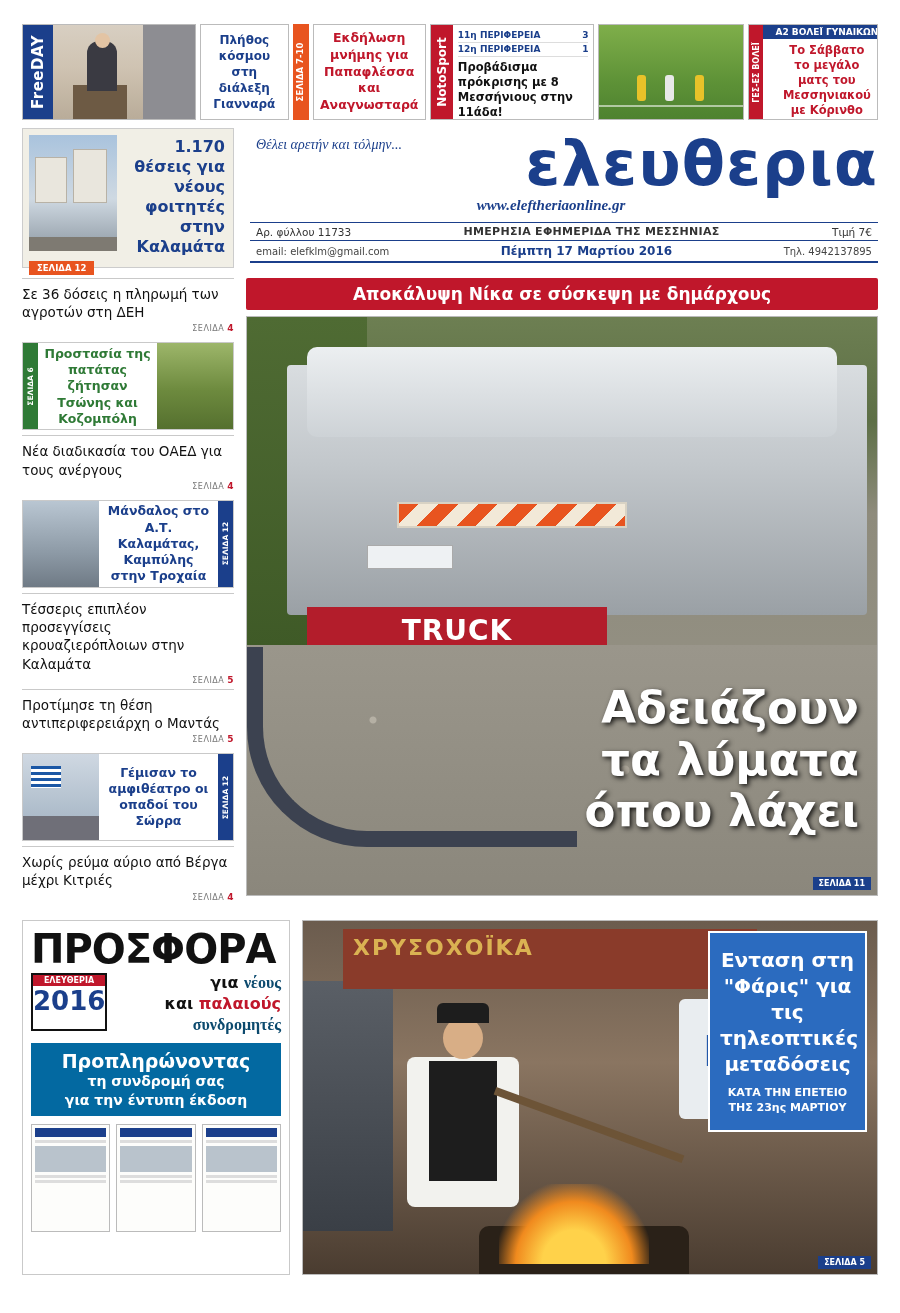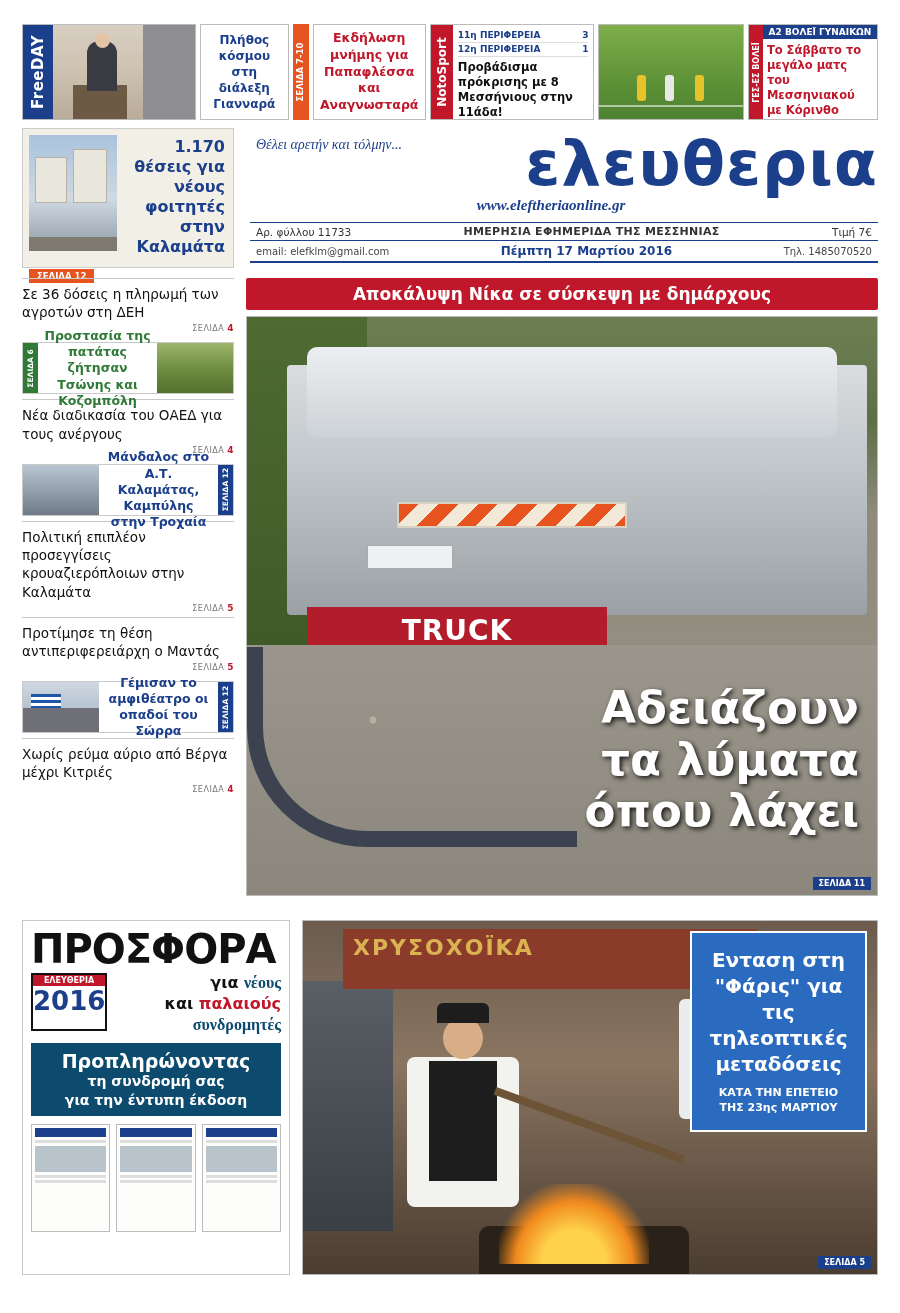--- a/index.html
+++ b/index.html
@@ -78,26 +78,26 @@
   .pitch .p2 { left: 66px; background: #e8e8e8; }
   .pitch .p3 { left: 96px; background: #e8c229; }
   .pitch .line { position: absolute; left: 0; right: 0; bottom: 12px; height: 2px; background: rgba(255,255,255,.55); }
 
   .volley { width: 136px; display: flex; }
   .vol-tag { width: 14px; background: #c0172b; color: #fff; font-size: 8px; font-weight: bold;
     display: flex; align-items: center; justify-content: center; }
   .vol-tag span { transform: rotate(-90deg); white-space: nowrap; }
   .vol-body { flex: 1; }
   .vol-head { background: #1b3f8b; color: #fff; font-size: 9px; font-weight: bold; text-align: center; padding: 2px 0; }
-  .vol-body p { font-size: 11.5px; font-weight: bold; color: #c0172b; text-align: left; line-height: 1.3; padding: 4px 4px; }
+  .vol-body p { font-size: 11.5px; font-weight: bold; color: #c0172b; text-align: center; line-height: 1.3; padding: 4px 20px; }
 
   
   .masthead { display: flex; margin-top: 8px; height: 140px; }
   .mh-left {
-    width: 212px; border: 1px solid #ccc; background: #f1efe6; display: flex; flex-direction: column; gap: 8px;
+    width: 212px; border: 1px solid #ccc; background: #f1efe6; display: flex; flex-direction: column;
   }
   .mh-left-top { display: flex; flex: 1; }
   .mh-photo {
     width: 88px; margin: 6px; background: linear-gradient(180deg,#a9c3dd 0%, #cfd9e2 55%, #8f9aa4 100%);
     position: relative; overflow: hidden;
   }
   .mh-photo .bld { position: absolute; background: #e9e6dd; border: 1px solid #b8b2a6; }
   .mh-photo .b1 { left: 6px; top: 22px; width: 32px; height: 46px; }
   .mh-photo .b2 { left: 44px; top: 14px; width: 34px; height: 54px; }
   .mh-photo .road { position: absolute; left: 0; right: 0; bottom: 0; height: 14px; background: #7e7a72; }
@@ -137,21 +137,21 @@
   .body-wrap { display: flex; gap: 12px; margin-top: 10px; height: 630px; }
   .col-left { width: 212px; }
   .col-main { flex: 1; }
 
   .lead-item { padding: 6px 0 4px; }
   .lead-item p { font-size: 13.5px; color: #111; line-height: 1.35; }
   .lead-item .pg { display: block; text-align: right; font-size: 8px; color: #777; letter-spacing: .5px; margin-top: 2px; }
   .lead-item .pg b { color: #c0172b; font-size: 9px; }
   .hr { border-top: 1px solid #c9c9c9; }
 
-  .boxitem { display: flex; border: 1px solid #c9c9c9; margin: 5px 0; height: 52px; }
+  .boxitem { display: flex; border: 1px solid #c9c9c9; margin: 5px 0; height: 88px; }
   .bx-tag { width: 15px; color: #fff; font-size: 7.5px; font-weight: bold;
     display: flex; align-items: center; justify-content: center; }
   .bx-tag span { transform: rotate(-90deg); white-space: nowrap; }
   .bx-green { background: #2f7a36; }
   .bx-blue { background: #1b3f8b; }
   .bx-txt { flex: 1; padding: 5px 6px; display: flex; align-items: center; }
   .bx-txt p { font-size: 12.5px; font-weight: bold; line-height: 1.3; width: 100%; text-align: center; }
   .bx-green-t { color: #2f7a36; }
   .bx-blue-t { color: #1b3f8b; }
   .bx-img { width: 76px; }
@@ -236,21 +236,21 @@
   .promo-row { display: flex; gap: 8px; margin-top: 4px; }
   .cal {
     width: 76px; height: 58px; border: 2px solid #111; background: #fff; text-align: center;
   }
   .cal-top { background: #c0172b; color: #fff; font-size: 8px; font-weight: bold; padding: 1px 0; }
   .cal-yr { font-size: 26px; font-weight: bold; color: #1b3f8b; line-height: 1.2; }
   .promo-sub { flex: 1; text-align: right; font-size: 16px; font-weight: bold; color: #111; line-height: 1.3; }
   .promo-sub .bl { color: #0c4a6e; font-family: Liberation Serif, serif; }
   .promo-sub .rd { color: #c0172b; }
   .promo-band {
-    background: #0c4a6e; color: #fff; text-align: center; padding: 7px 4px; margin-top: 8px;
+    background: #0369a1; color: #fff; text-align: center; padding: 7px 4px; margin-top: 8px;
   }
   .promo-band .l1 { font-size: 19px; font-weight: bold; }
   .promo-band .l2 { font-size: 14px; font-weight: bold; line-height: 1.3; }
   .promo-papers { display: flex; gap: 6px; margin-top: 8px; height: 108px; }
   .paper { flex: 1; border: 1px solid #bbb; background: #fdfdfb; position: relative; }
   .paper .ph { height: 9px; background: #1b3f8b; margin: 3px; }
   .paper .pl { height: 3px; background: #ddd; margin: 2px 3px; }
   .paper .pimg { height: 26px; background: #b9c3cc; margin: 3px; }
   .promo-pg { text-align: right; margin-top: 3px; }
   .promo-pg span { background: #1b3f8b; color: #fff; font-size: 8px; font-weight: bold; padding: 2px 6px; }
@@ -272,21 +272,21 @@
   .bp-man-vest { position: absolute; left: 126px; top: 140px; width: 68px; height: 120px; background: #1d1d1d; }
   .bp-pole { position: absolute; left: 186px; top: 200px; width: 200px; height: 8px; background: #6d5437; transform: rotate(20deg); }
   .bp-fire {
     position: absolute; left: 196px; bottom: 10px; width: 150px; height: 80px;
     background: radial-gradient(ellipse at 50% 100%, #ffd24a 0 30%, #f08a1e 55%, rgba(240,120,20,0) 75%);
   }
   .bp-pot { position: absolute; left: 176px; bottom: 0; width: 210px; height: 48px; background: #2a2118; border-radius: 10px 10px 0 0; }
   .bp-crowd { position: absolute; left: 0; top: 60px; width: 90px; height: 250px; background: linear-gradient(180deg,#5a5f66 0%, #3a3f46 100%); }
 
   .bluebox {
-    position: absolute; right: 10px; top: 10px; width: 177px;
+    position: absolute; right: 10px; top: 10px; width: 159px;
     background: #2b6bbf; color: #fff; padding: 14px 10px; text-align: center; border: 2px solid #fff;
   }
   .bluebox .main { font-size: 20px; font-weight: bold; line-height: 1.3; }
   .bluebox .sub { font-size: 11px; font-weight: bold; margin-top: 8px; line-height: 1.4; }
 </style>
 </head>
 <body>
 
 <div class="page">
 
@@ -372,21 +372,21 @@
       <div class="mh-logo">ελευθερια</div>
       <div class="mh-url">www.eleftheriaonline.gr</div>
       <div class="mh-bar1">
         <span>Αρ. φύλλου 11733</span>
         <span class="mid">ΗΜΕΡΗΣΙΑ ΕΦΗΜΕΡΙΔΑ ΤΗΣ ΜΕΣΣΗΝΙΑΣ</span>
         <span>Τιμή 7€</span>
       </div>
       <div class="mh-bar2">
         <span>email: elefklm@gmail.com</span>
         <span class="mid">Πέμπτη 17 Μαρτίου 2016</span>
-        <span>Τηλ. 1485070520</span>
+        <span>Τηλ. 4942137895</span>
       </div>
     </div>
   </div>
 
   <div class="body-wrap">
 
     <div class="col-left">
 
       <div class="hr"></div>
       <div class="lead-item">
@@ -421,21 +421,21 @@
         <div class="bx-txt">
             <p class="bx-blue-t">Μάνδαλος στο Α.Τ. Καλαμάτας, Καμπύλης στην Τροχαία</p>
           </div>
         <div class="bx-tag bx-blue">
           <span>ΣΕΛΙΔΑ 12</span>
         </div>
       </div>
 
       <div class="hr"></div>
       <div class="lead-item">
-        <p>Πολιτική επιπλέον προσεγγίσεις κρουαζιερόπλοιων στην Καλαμάτα</p>
+        <p>Τέσσερις επιπλέον προσεγγίσεις κρουαζιερόπλοιων στην Καλαμάτα</p>
         <span class="pg">
           <span>ΣΕΛΙΔΑ</span>
           <b>5</b>
         </span>
       </div>
 
 
       <div class="hr"></div>
       <div class="lead-item">
         <p>Προτίμησε τη θέση αντιπεριφερειάρχη ο Μαντάς</p>

